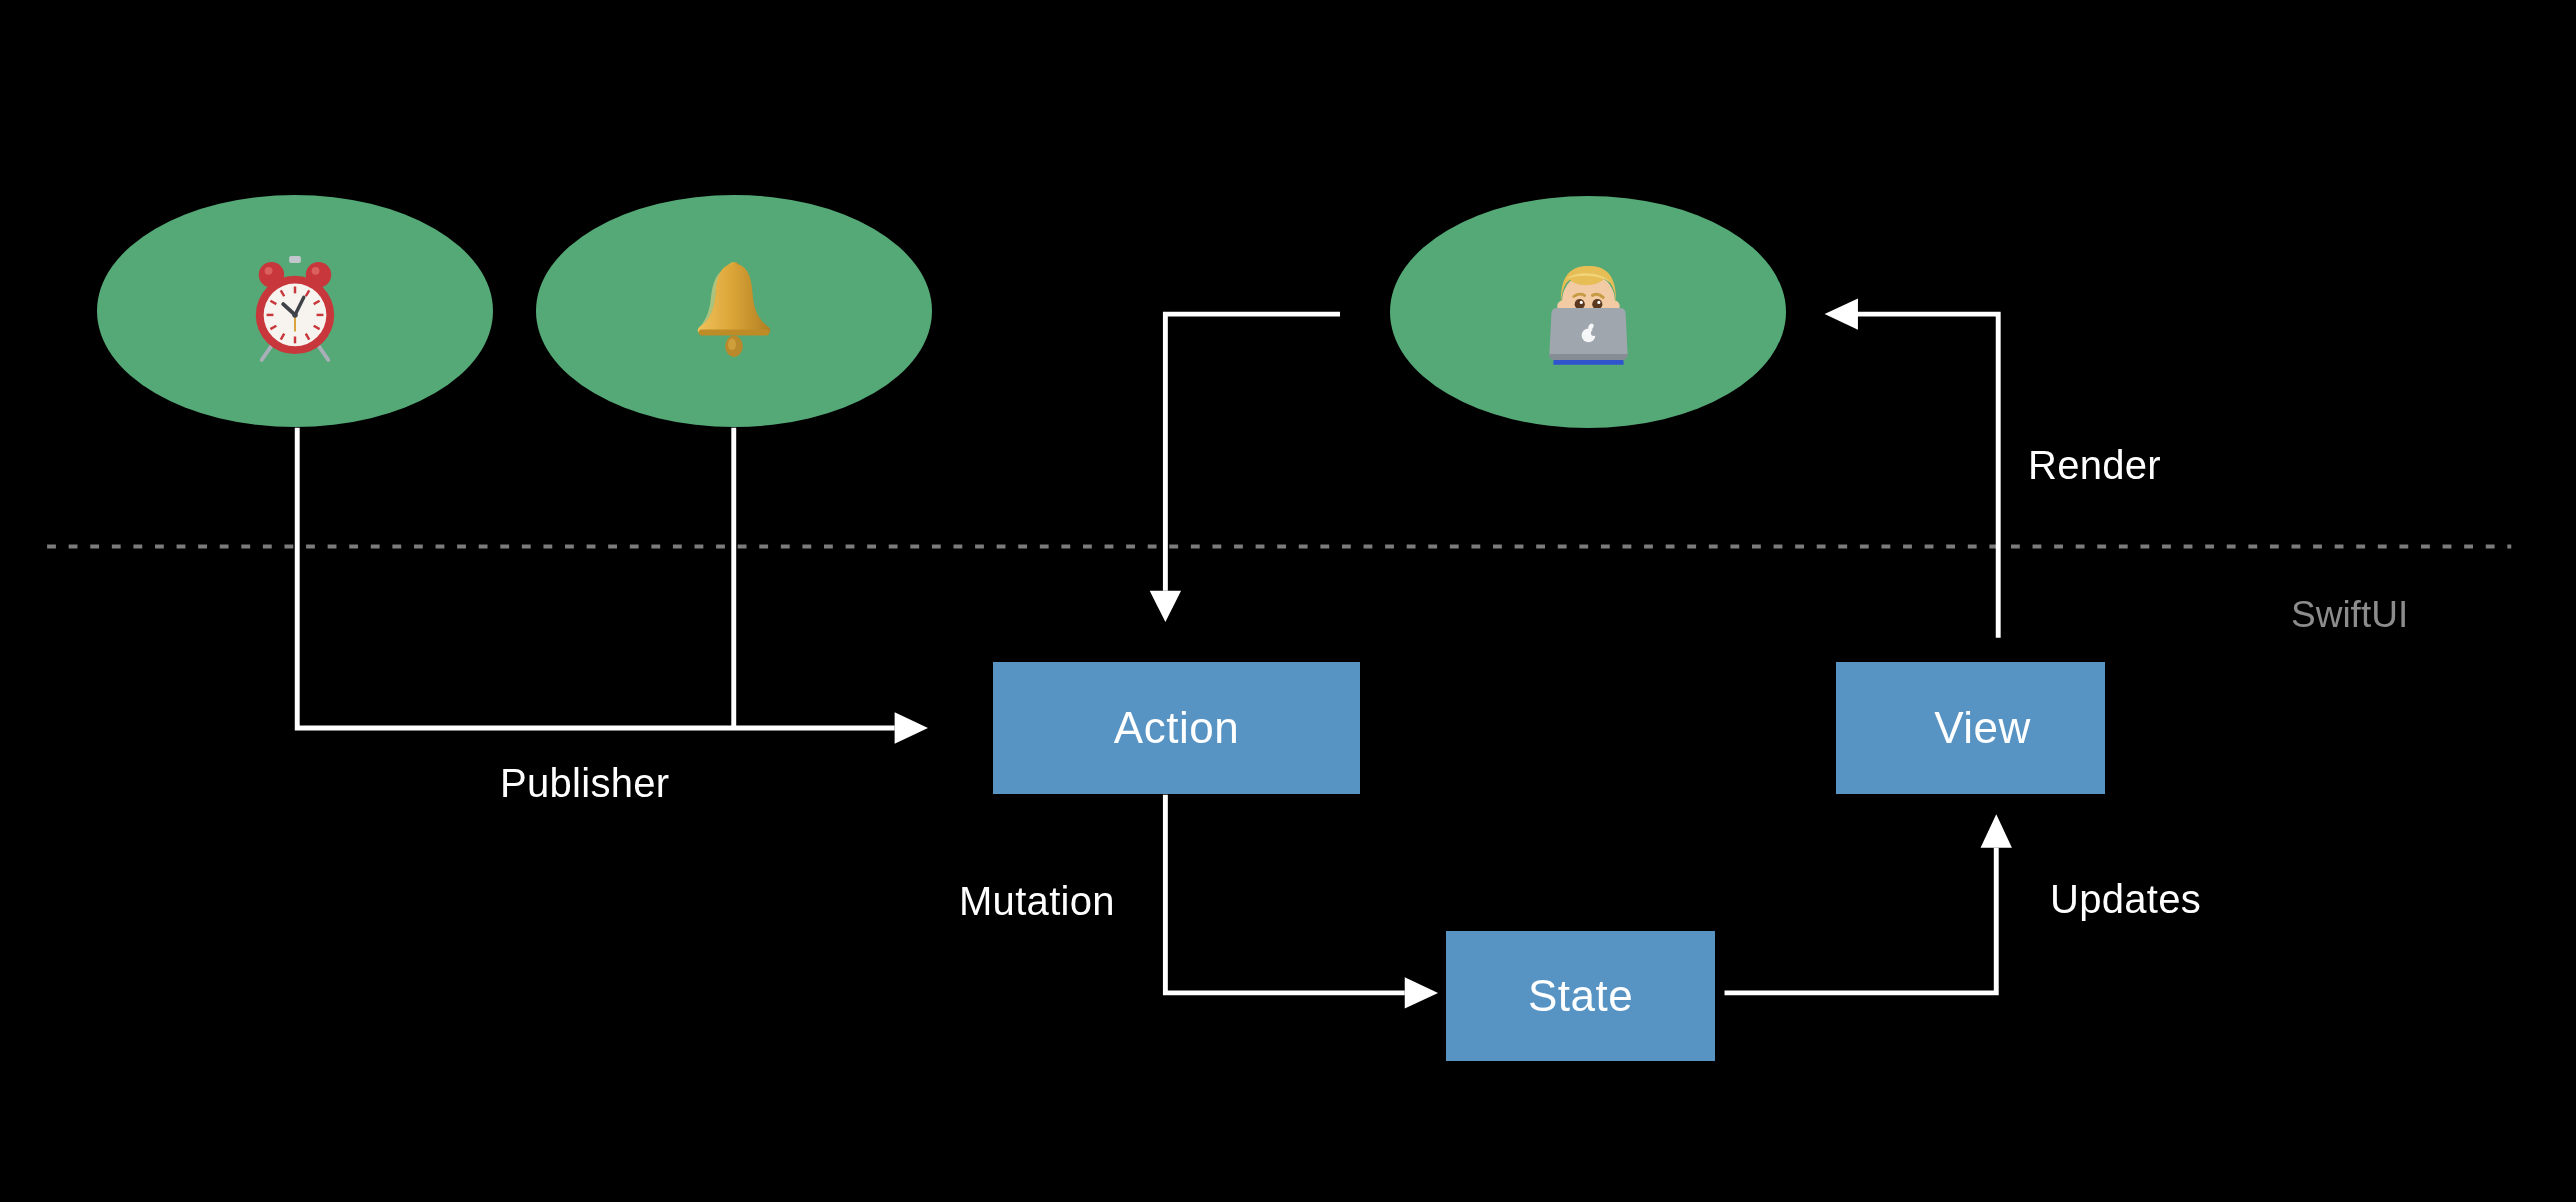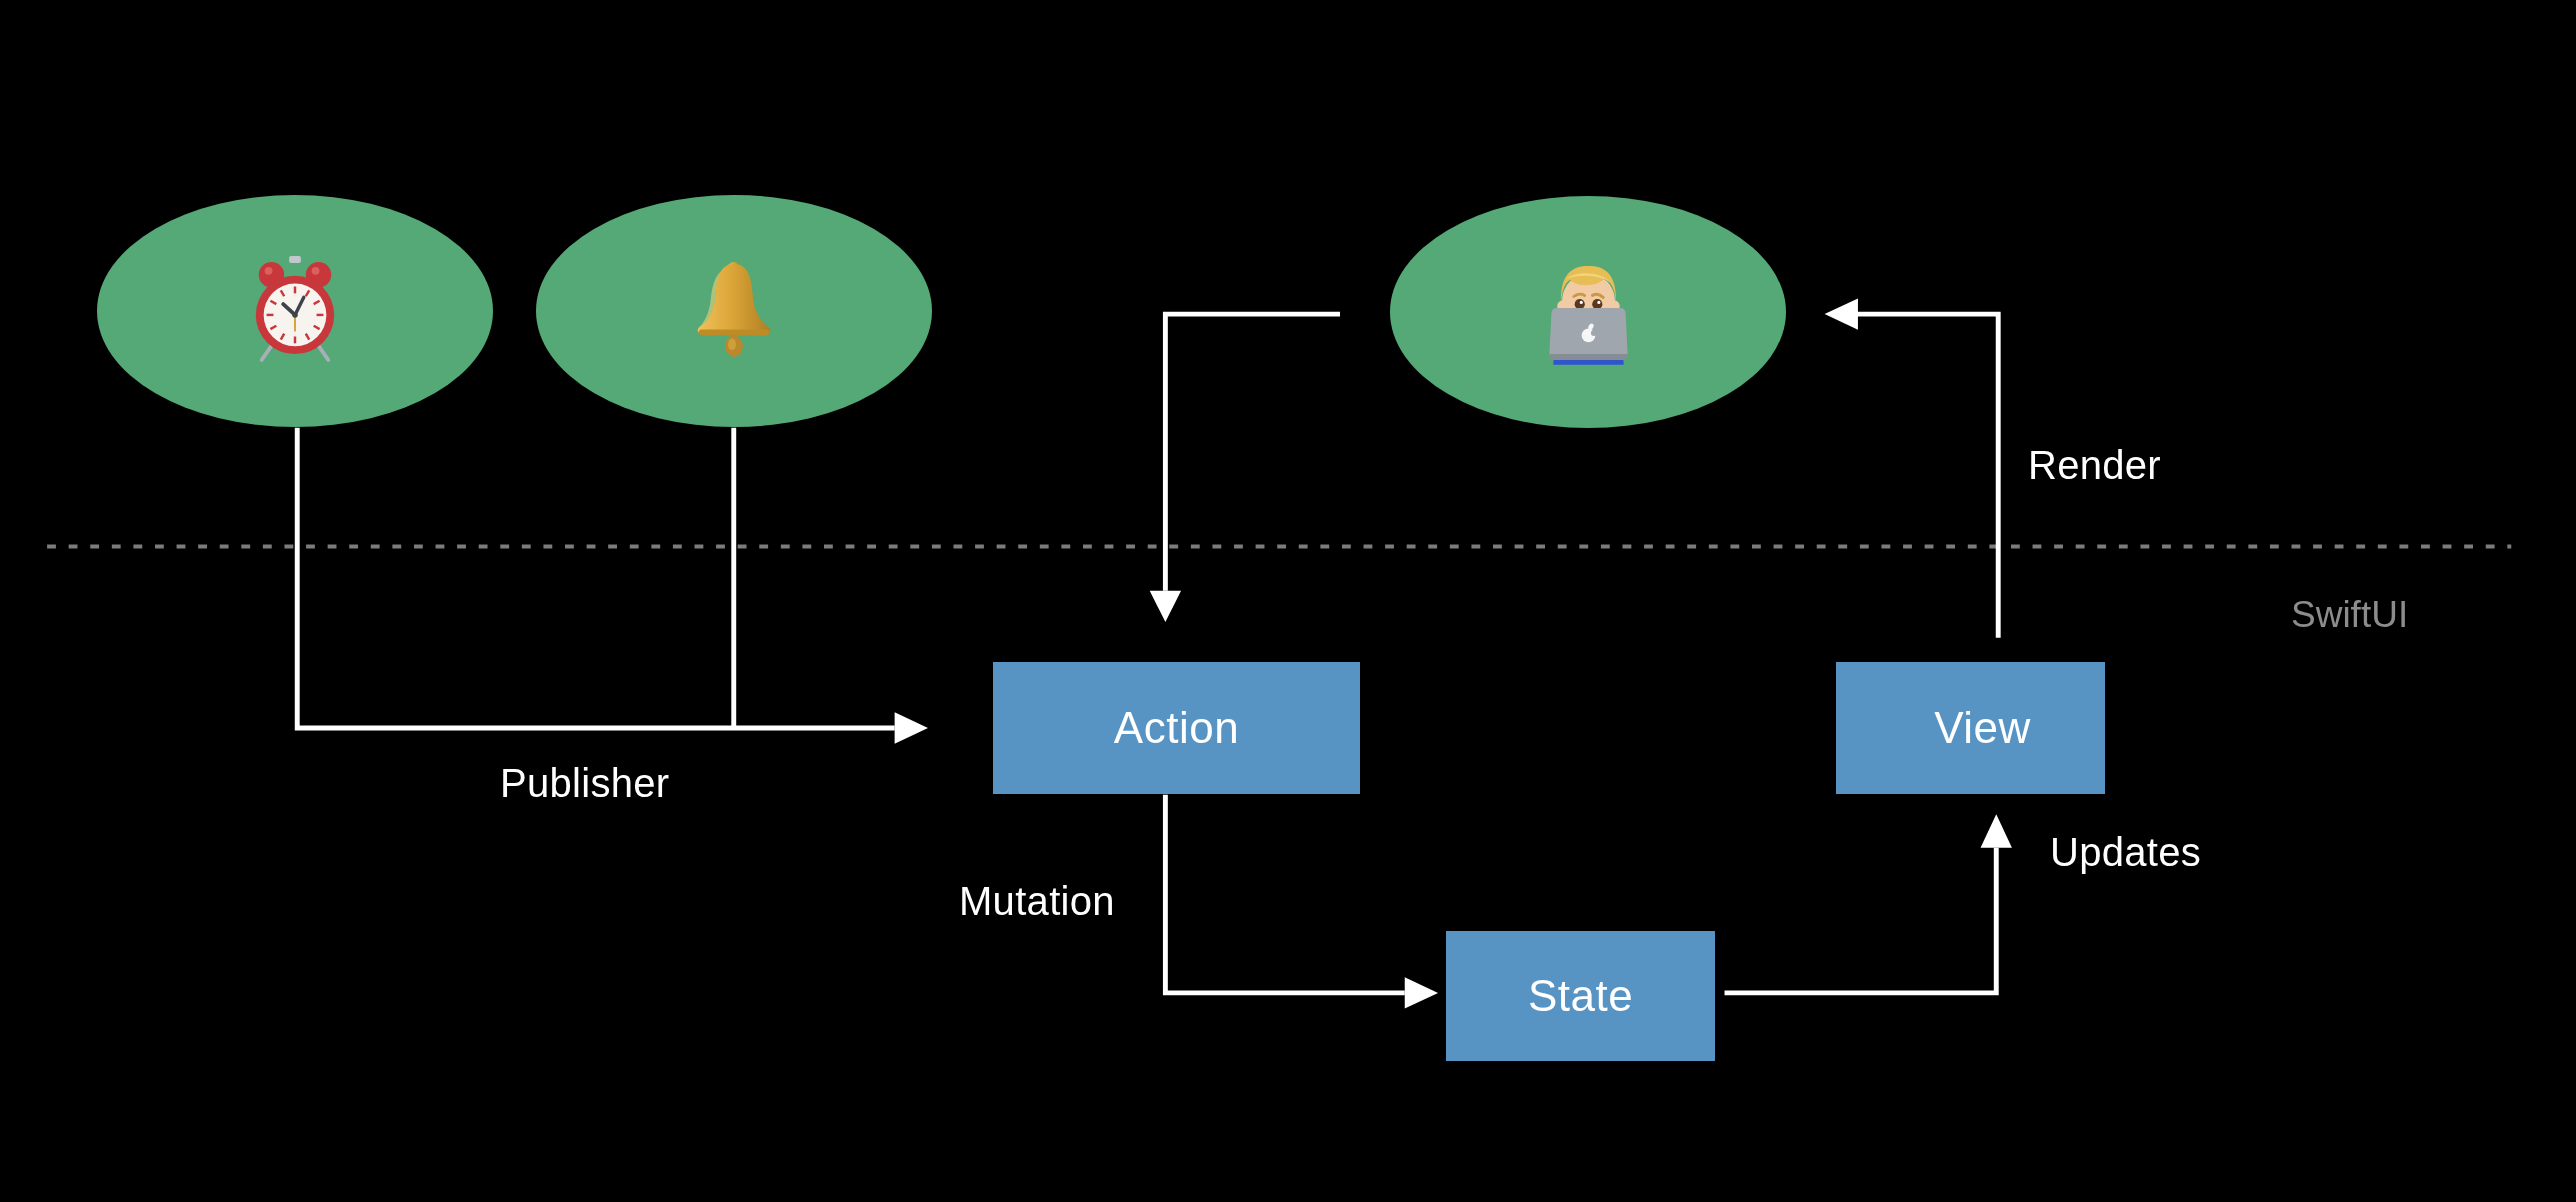--- a/index.html
+++ b/index.html
@@ -42,21 +42,21 @@
   #node-view{left:1836px;top:662px;width:269px;padding-left:24px;}
   #node-state{left:1446px;top:931px;width:269px;height:130px;}
   .edge-label{
     position:absolute;color:var(--c-text);font-size:40px;
     white-space:nowrap;letter-spacing:0.3px;
   }
   #label-user-interaction{left:829px;top:447px;}
   #label-render{left:2028px;top:443px;}
   #label-publisher{left:500px;top:761px;}
   #label-mutation{left:959px;top:879px;}
-  #label-updates{left:2050px;top:830px;}
+  #label-updates{left:2050px;top:877px;}
   #label-swiftui{
     position:absolute;left:2291px;top:594px;
     color:var(--c-muted);font-size:37px;white-space:nowrap;
   }
   .icon{display:block;}
 </style>
 </head>
 <body>
 
 <div class="stage">

